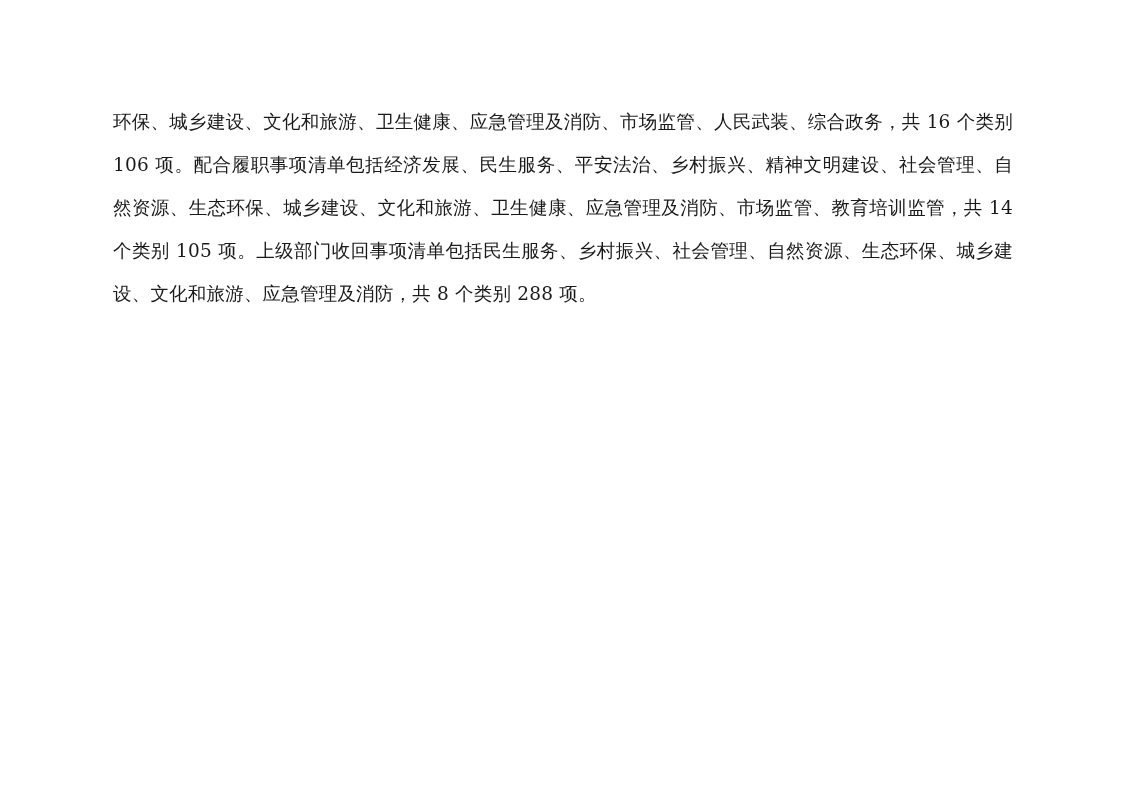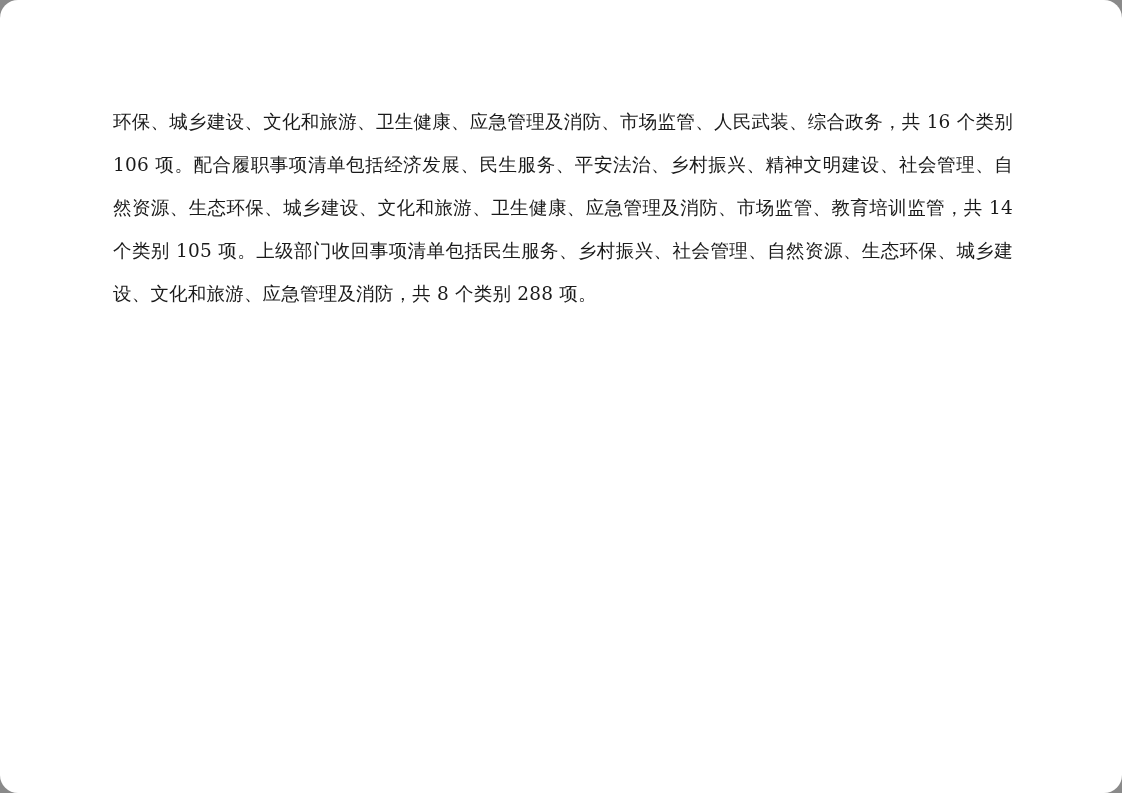--- a/index.html
+++ b/index.html
@@ -11,21 +11,20 @@
     width: 1122px;
     height: 793px;
     overflow: hidden;
   }
   .page {
     position: relative;
     width: 1122px;
     height: 793px;
     background: #ffffff;
     box-sizing: border-box;
-    border-radius: 18px;
   }
   .content {
     position: absolute;
     left: 113px;
     top: 100px;
     width: 900px;
   }
   .para {
     margin: 0;
     font-family: "DejaVu Serif", "Liberation Serif", serif;

